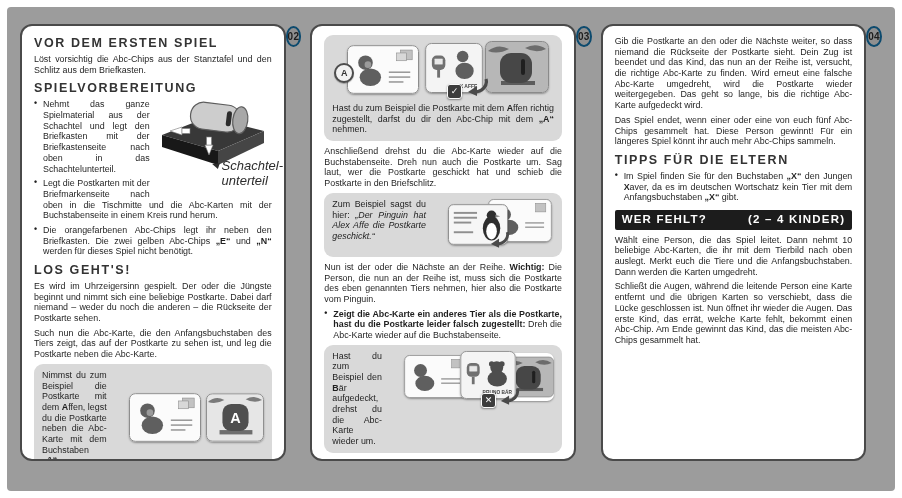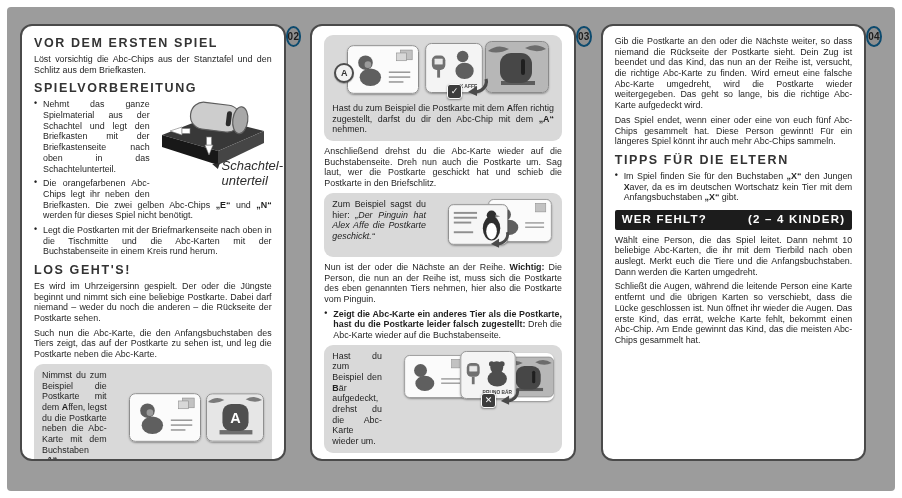--- a/index.html
+++ b/index.html
@@ -100,24 +100,24 @@
               <rect x="50.5" y="38" width="5" height="8" fill="#ffffff" stroke="#7a7a7a" stroke-width="0.6"></rect>
             </svg>
             <span class="fig-label-wrap">
               <span class="tri"></span>
               <span class="fig-label">Schachtel-unterteil</span>
             </span>
           </span>
           <span>Nehmt das ganze Spielmaterial aus der Schachtel und legt den Briefkasten mit der Briefkastenseite nach oben in das Schachtelunterteil.</span>
         </li>
         <li>
+          <span>Legt die Postkarten mit der Briefmarkenseite nach oben in die Tischmitte und die Abc-Karten mit der Buchstabenseite in einem Kreis rund herum.</span>
+        </li>
+        <li>
           <span>Die orangefarbenen Abc-Chips legt ihr neben den Briefkasten. Die zwei gelben Abc-Chips </span><span class="b">„E“</span><span> und </span><span class="b">„N“</span><span> werden für dieses Spiel nicht benötigt.</span>
-        </li>
-        <li>
-          <span>Legt die Postkarten mit der Briefmarkenseite nach oben in die Tischmitte und die Abc-Karten mit der Buchstabenseite in einem Kreis rund herum.</span>
         </li>
       </ul>
 
       <h2 class="head">LOS GEHT'S!</h2>
       <p>Es wird im Uhrzeigersinn gespielt. Der oder die Jüngste beginnt und nimmt sich eine beliebige Postkarte. Dabei darf niemand – weder du noch die anderen – die Rückseite der Postkarte sehen.</p>
       <p>Such nun die Abc-Karte, die den Anfangsbuchstaben des Tiers zeigt, das auf der Postkarte zu sehen ist, und leg die Postkarte neben die Abc-Karte.</p>
 
       <div class="ex">
         <div class="ex-flex">
           <p class="ex-text">

